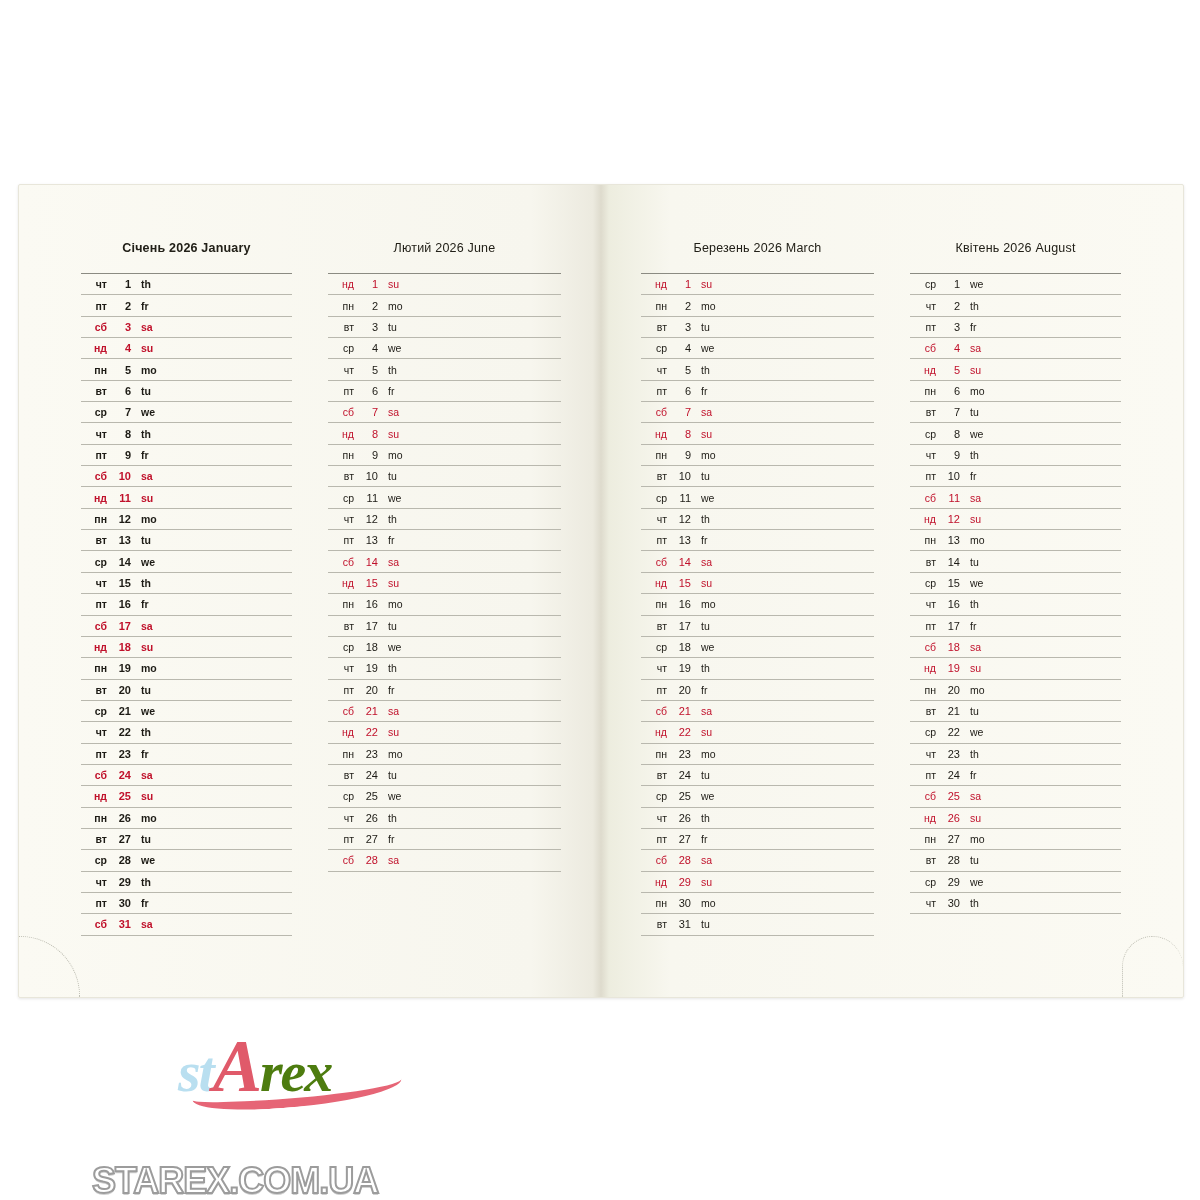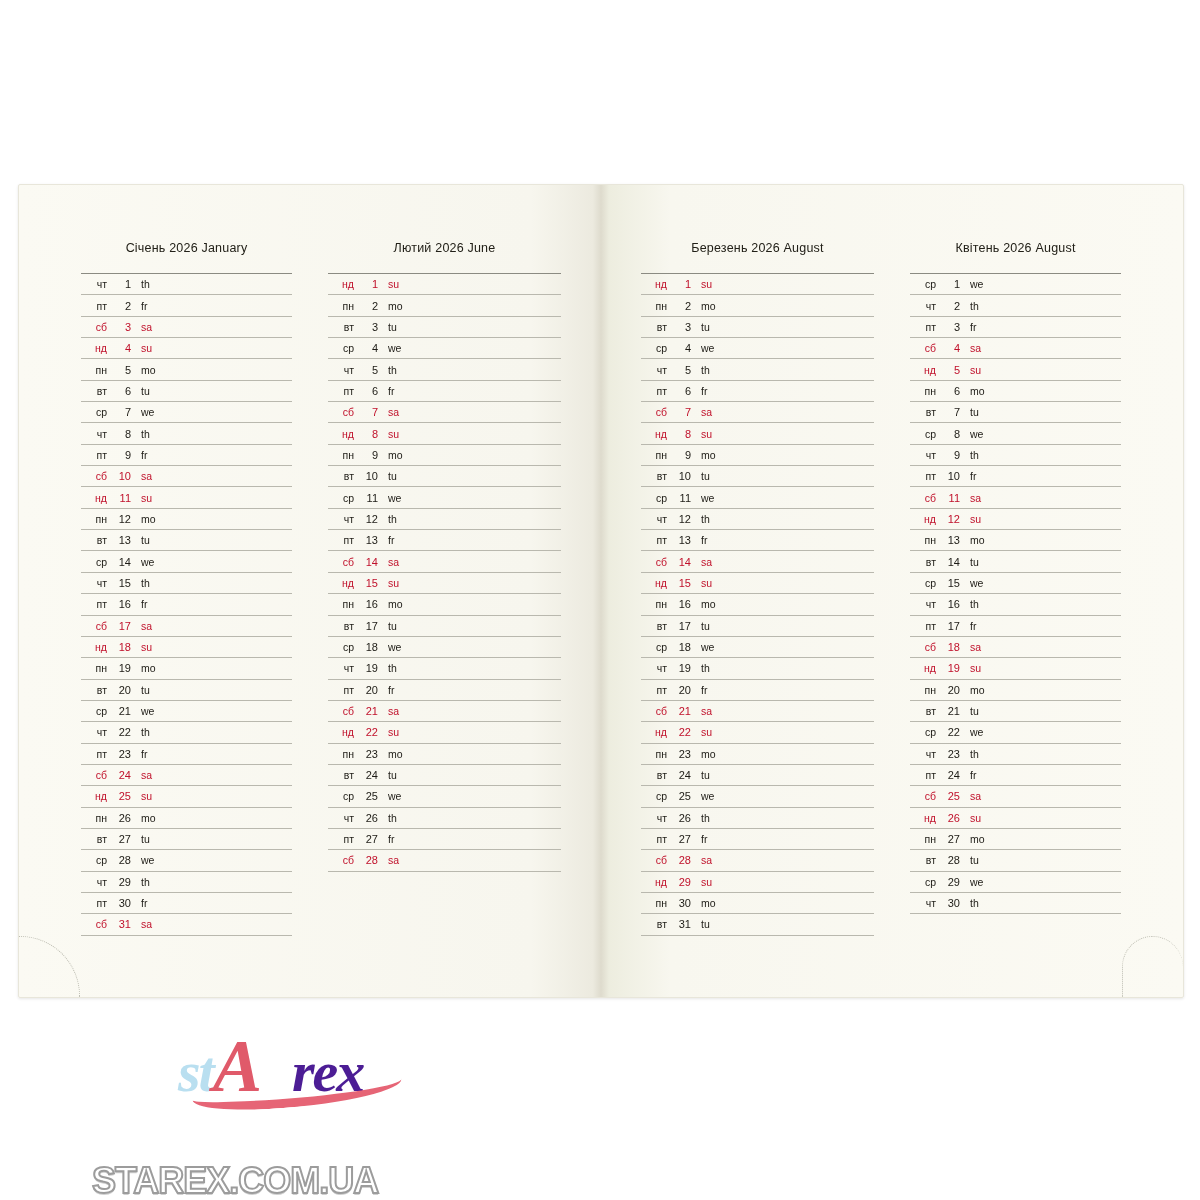--- a/index.html
+++ b/index.html
@@ -56,21 +56,21 @@
   }
   .half {
     display: flex;
     flex: 1 1 50%;
   }
   .col {
     flex: 1 1 50%;
     padding: 56px 18px 0 18px;
     box-sizing: border-box;
   }
-  .half.left .col:first-child { padding-left: 62px; }
+  .half.left .col:first-child { padding-left: 62px; font-weight: bold; }
   .half.left .col:last-child  { padding-right: 40px; }
   .half.right .col:first-child { padding-left: 40px; }
   .half.right .col:last-child  { padding-right: 62px; }
 
   .month-title {
     font-size: 12.5px;
     color: #222018;
     text-align: center;
     margin-bottom: 18px;
     letter-spacing: .2px;
@@ -118,21 +118,21 @@
     font-family: "Liberation Serif", serif;
     font-size: 58px;
     font-style: italic;
     font-weight: bold;
     letter-spacing: -2px;
     line-height: 92px;
     position: relative;
   }
   .brand-logo .st { color: #b9dff0; text-align: center; }
   .brand-logo .a  { color: #e05a6a; font-size: 74px; }
-  .brand-logo .rex{ color: #4c1d95; margin-left: 32px; }
+  .brand-logo .rex{ color: #4d7c0f; }
   .brand-swoosh {
     position: absolute;
     left: 14px;
     top: 52px;
     width: 210px;
     height: 26px;
     border-bottom: 9px solid #e4596b;
     border-radius: 0 0 60% 40%;
     transform: rotate(-4deg);
     opacity: .92;
@@ -462,21 +462,21 @@
               <div class="day-row weekend">
                 <span class="dow">сб</span>
                 <span class="num">28</span>
                 <span class="en">sa</span>
               </div>
             </div>
         </div>
       </div>
       <div class="half right">
         <div class="col">
-          <div class="month-title">Березень 2026 August</div>
+          <div class="month-title">Березень 2026 March</div>
           <div class="days">
               <div class="day-row weekend">
                 <span class="dow">нд</span>
                 <span class="num">1</span>
                 <span class="en">su</span>
               </div>
               <div class="day-row">
                 <span class="dow">пн</span>
                 <span class="num">2</span>
                 <span class="en">mo</span>

